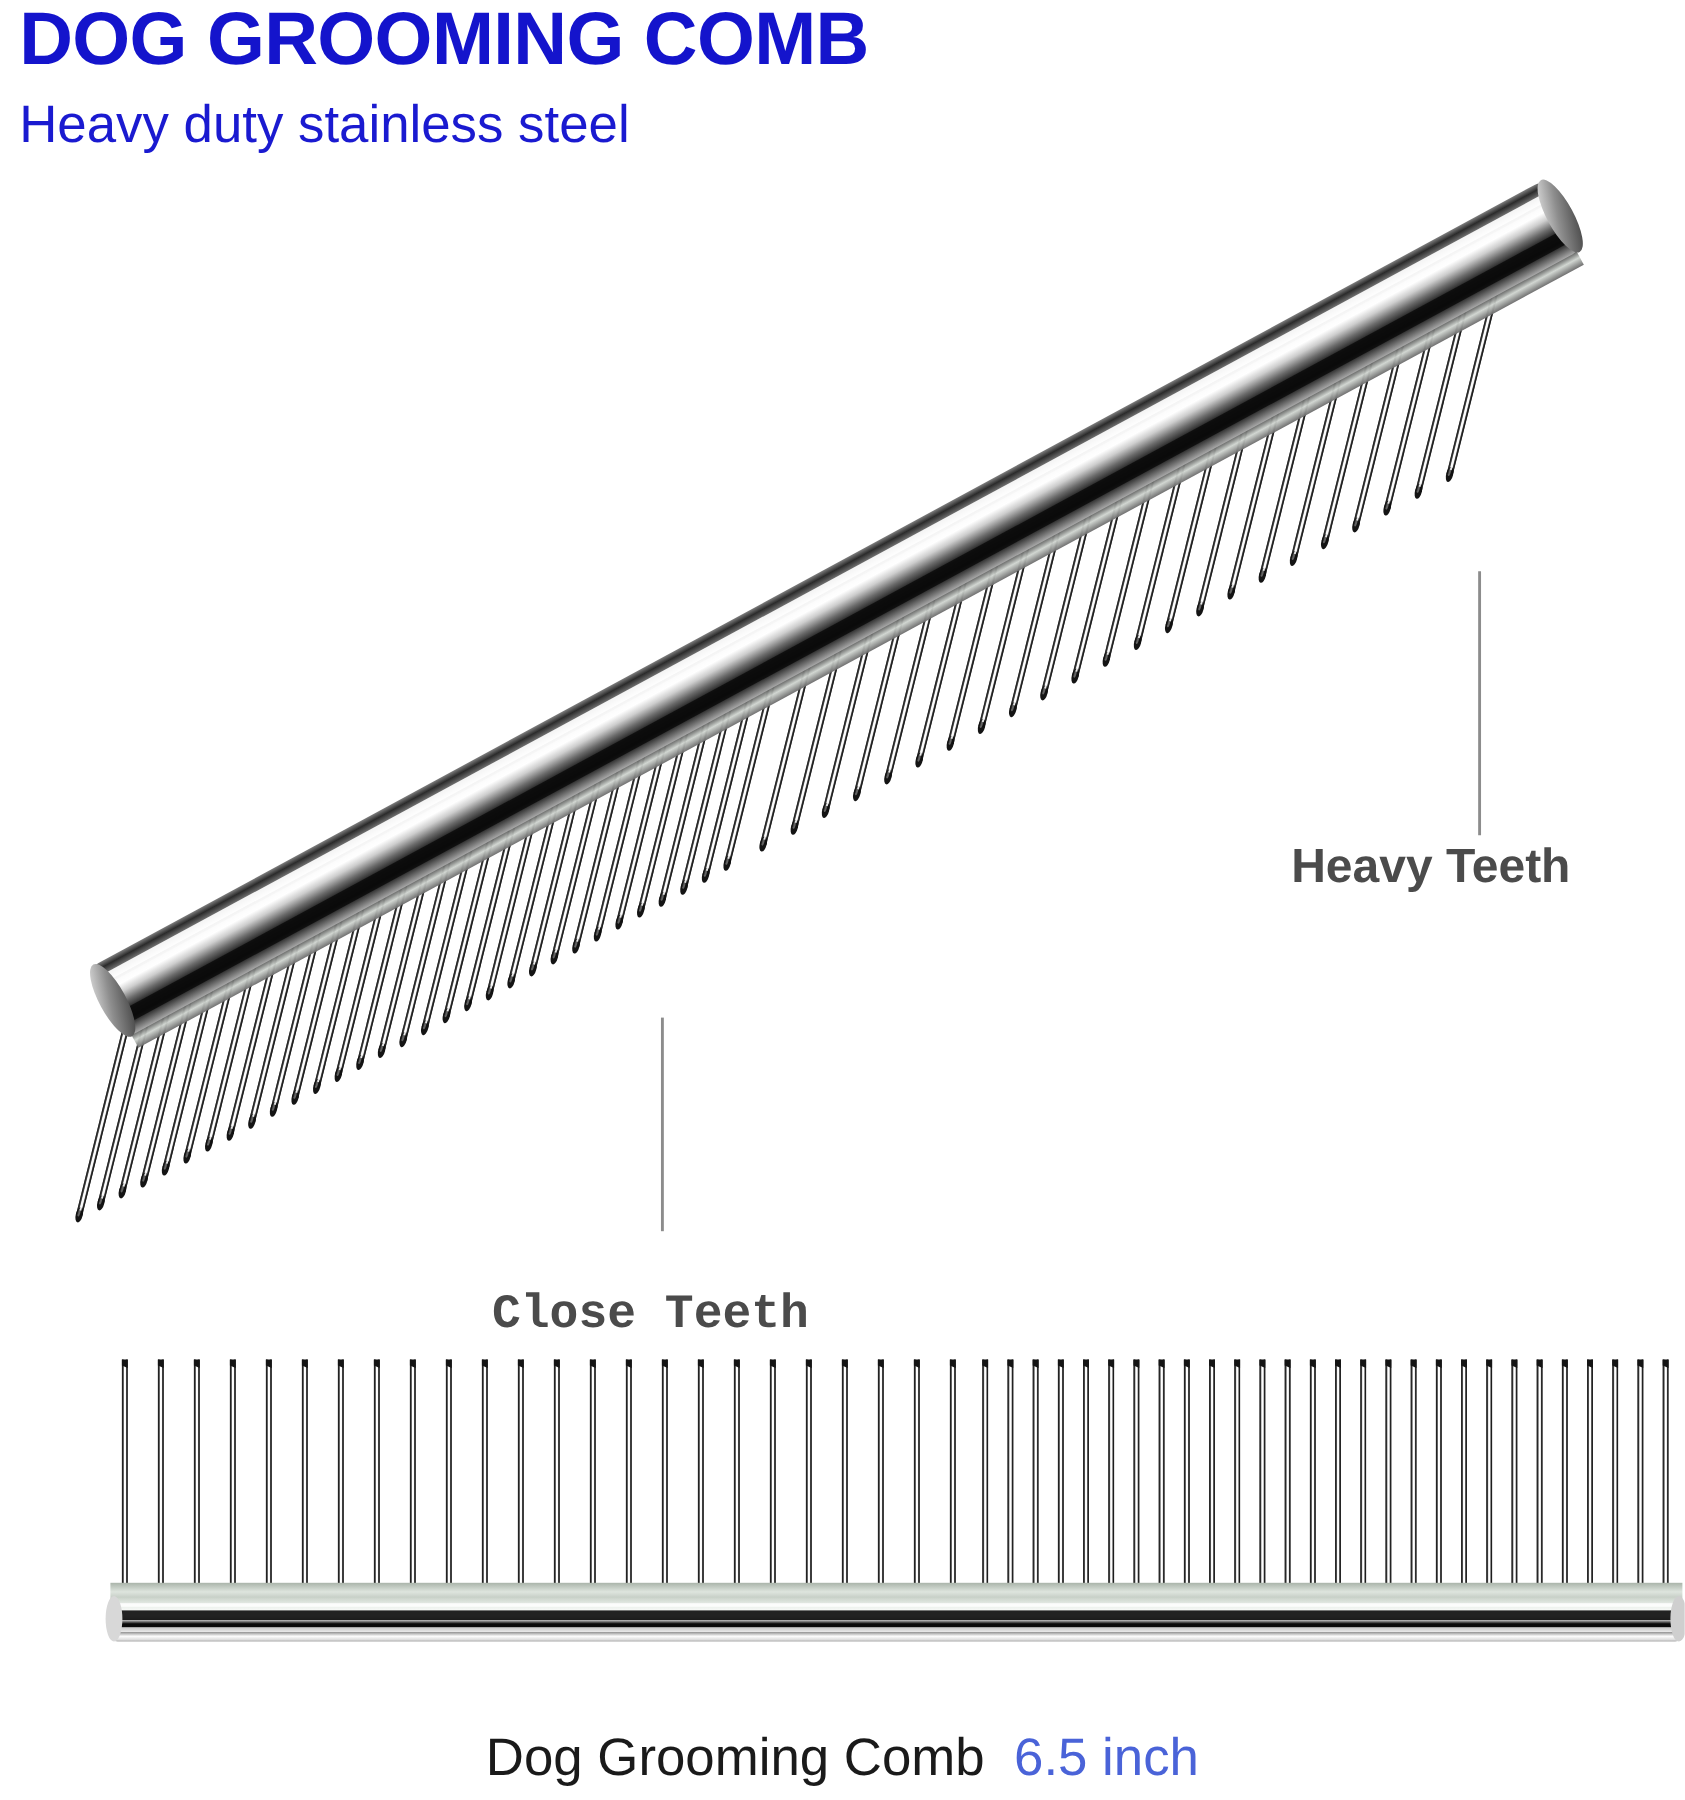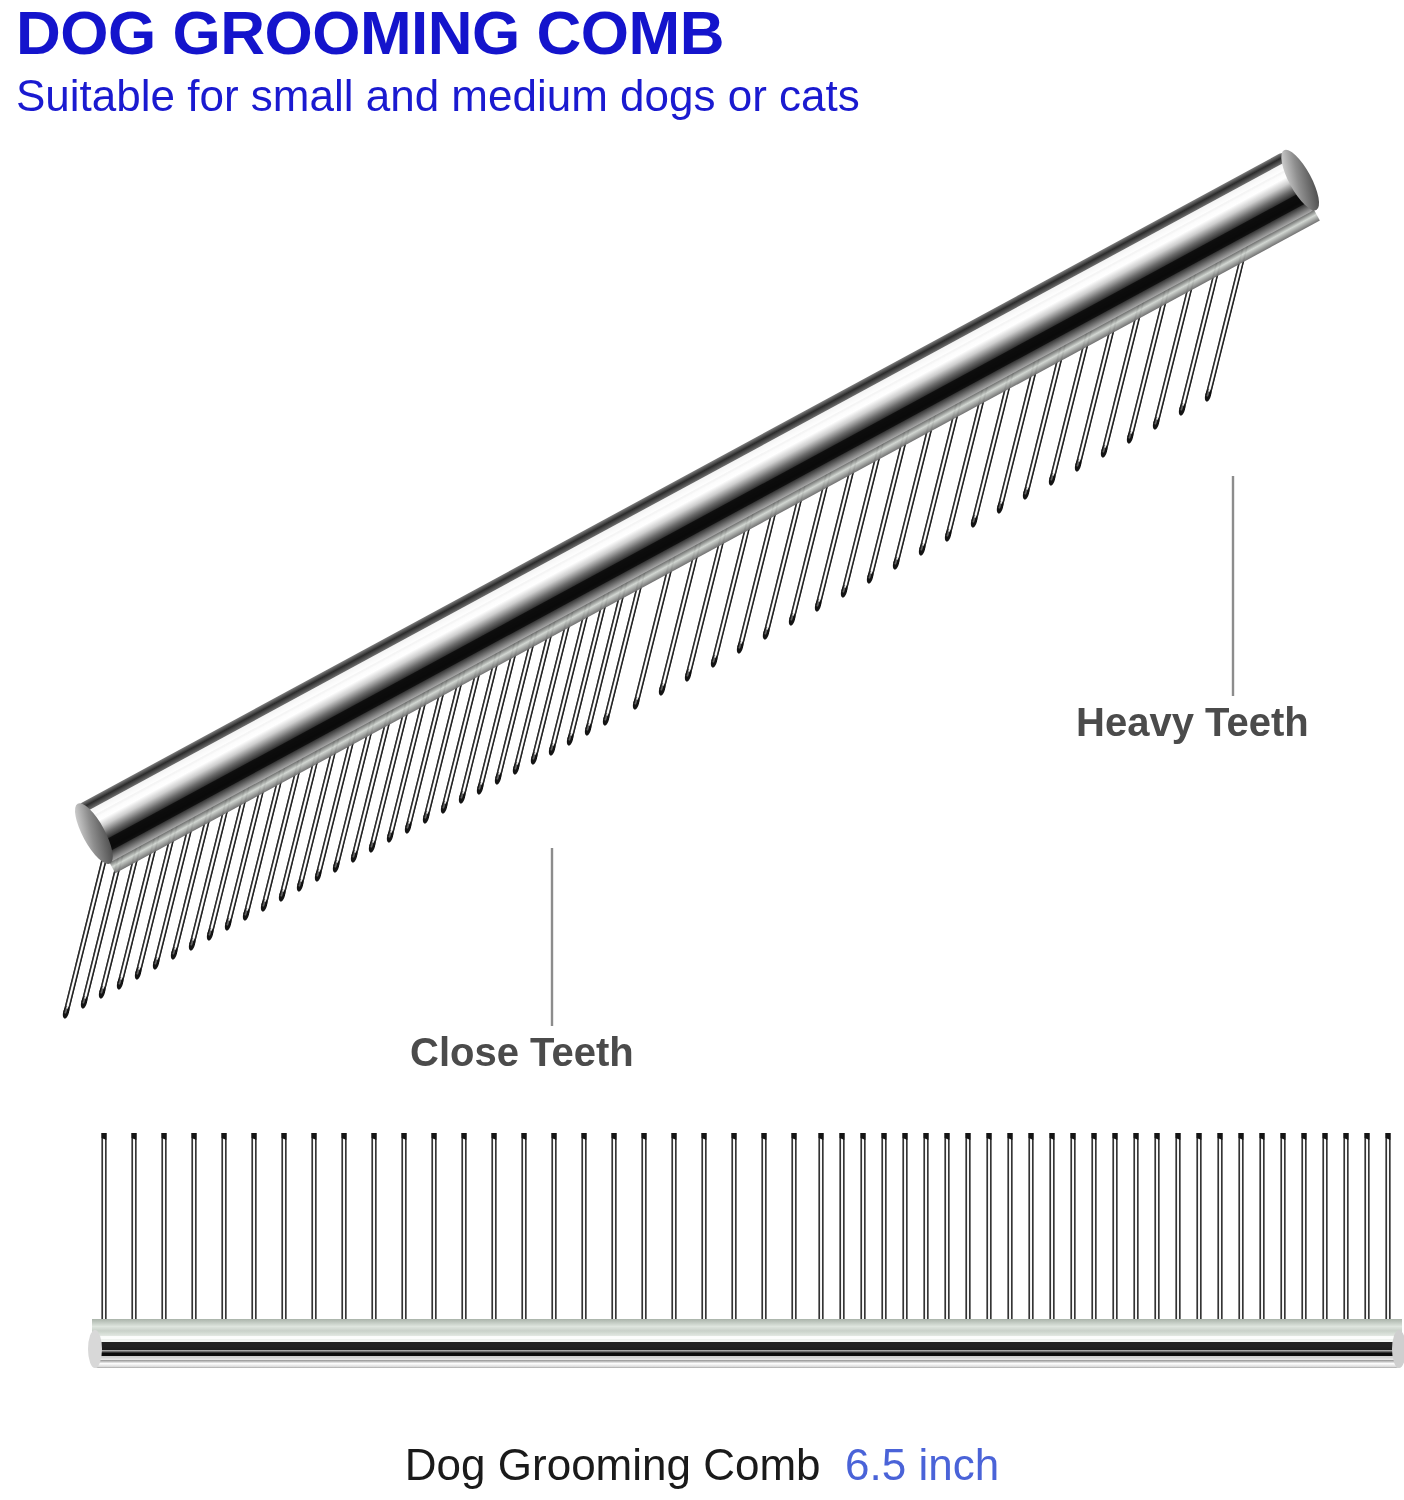--- a/index.html
+++ b/index.html
@@ -30,41 +30,41 @@
   #hero { position:absolute; left:0; top:0; width:1404px; height:1110px; }
 
   
   .callout-label {
     position:absolute;
     font-size:40px; font-weight:bold; color:#4b4b4b;
     white-space:nowrap;
     font-family:"Liberation Sans", sans-serif;
   }
   #wide-label { left:1076px; top:700px; }
-  #close-label { left:410px; top:1030px; }
+  #close-label { left:410px; top:1074px;font-family:Liberation Mono, monospace; }
 
   
   #bottomcomb { position:absolute; left:0; top:1100px; width:1404px; height:290px; }
 
   
   #caption {
     position:absolute; left:0px; top:1443px; width:1404px;
     text-align:center; font-size:44px; line-height:1;
     white-space:nowrap;
     font-family:"Liberation Sans", sans-serif;
   }
   #cap-name { color:#1a1a1a; }
   #cap-size { color:#4a63d8; }
 </style>
 </head>
 <body>
 
 <div id="header">
   <div id="title">DOG GROOMING COMB</div>
-  <div class="subline">Suitable for small and medium dogs or cats</div>
+  <div id="sub1" class="subline">Heavy duty stainless steel</div>
 </div>
 
 <svg id="hero" viewBox="0 0 1404 1110">
   <defs>
 
     <linearGradient id="handleGrad" x1="0" y1="0" x2="0" y2="1">
       <stop offset="0.00" stop-color="#7e7e7e"></stop>
       <stop offset="0.07" stop-color="#2b2b2b"></stop>
       <stop offset="0.15" stop-color="#6d6d6d"></stop>
       <stop offset="0.26" stop-color="#f4f4f4"></stop>

